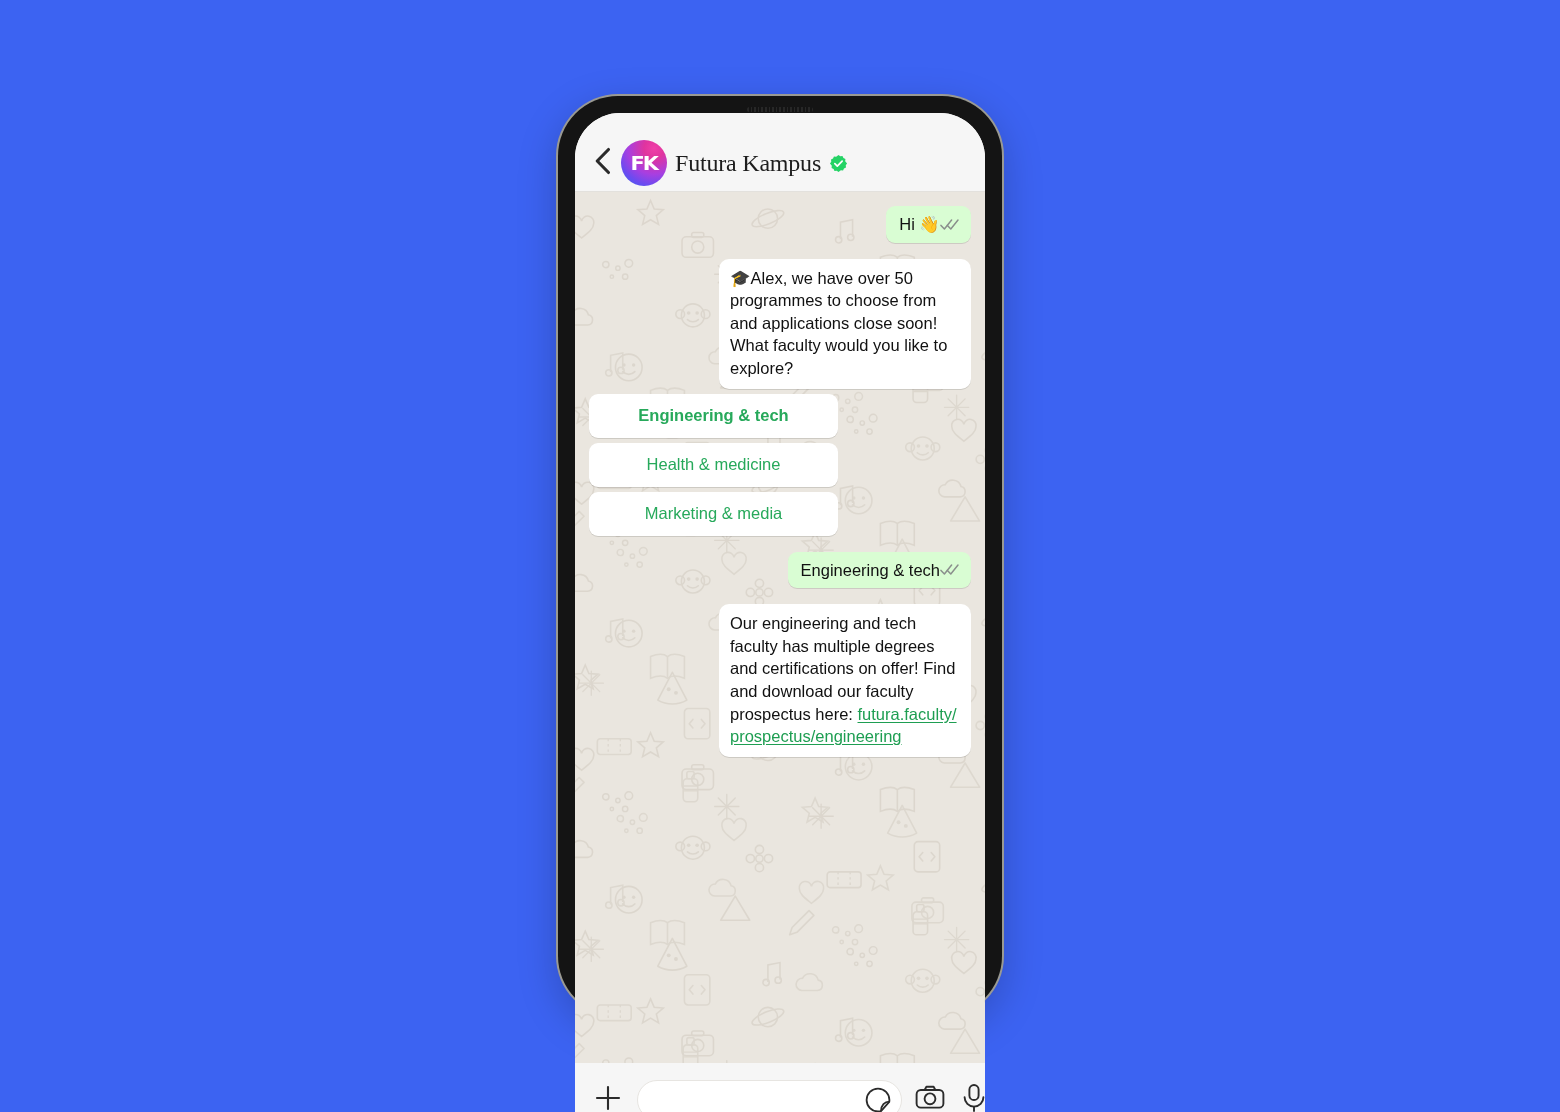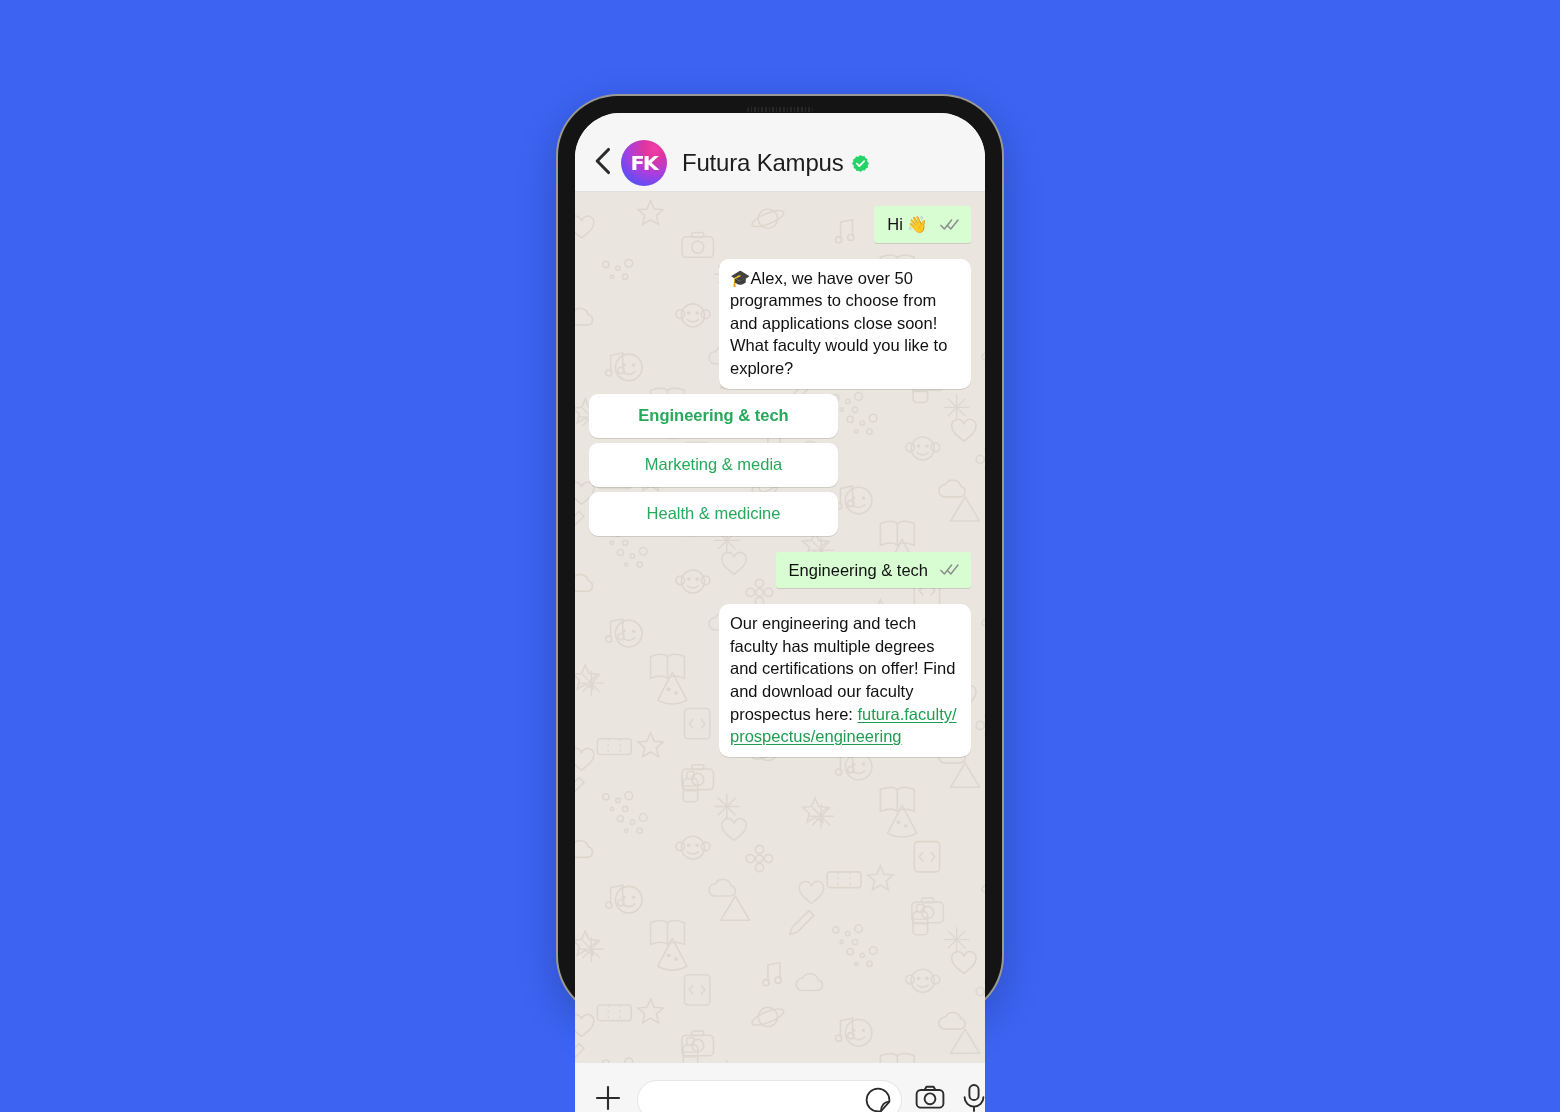--- a/index.html
+++ b/index.html
@@ -94,23 +94,24 @@
     font-size: 20px;
     color: #ffffff;
     letter-spacing: -2px;
     line-height: 1;
     transform: scaleX(1.04);
   }
 
   .chat-title-wrap {
     display: flex;
     align-items: center;
-    margin-left: 15px;
+    margin-left: 8px;
     gap: 8px;
     min-width: 0;
+    font-family: Liberation Serif, serif;
   }
   .chat-title {
     font-size: 24px;
     color: #1d1d1d;
     font-weight: 400;
     letter-spacing: -0.2px;
     white-space: nowrap;
   }
   .verified-badge { flex: 0 0 auto; display: flex; }
 
@@ -152,23 +153,23 @@
     position: relative;
     box-shadow: 0 1px 0.6px rgba(0,0,0,0.12);
     word-wrap: break-word;
   }
   .bubble.out { background: #D9FDD3; }
   .bubble.in  { background: #FFFFFF; }
 
   .bubble.pill {
     display: inline-flex;
     align-items: center;
-    gap: 12px;
+    gap: 0;
     padding: 7px 11px 7px 13px;
-    border-radius: 3px;
+    border-radius: 9px;
     max-width: 260px;
   }
   .bubble-text { white-space: nowrap; }
   .ticks { flex: 0 0 auto; display: flex; align-items: flex-end; }
 
   .para { margin: 0; }
   .para + .para { }
 
   .chat-link {
     color: #1E9E52;
@@ -440,24 +441,24 @@
             <p class="para">🎓Alex, we have over 50 programmes to choose from and applications close soon!</p>
             <p class="para">What faculty would you like to explore?</p>
           </div>
         </div>
 
         <div class="qr-stack">
           <div class="qr-btn bold">
             <span>Engineering &amp; tech</span>
           </div>
           <div class="qr-btn">
+            <span>Health &amp; medicine</span>
+          </div>
+          <div class="qr-btn">
             <span>Marketing &amp; media</span>
-          </div>
-          <div class="qr-btn">
-            <span>Health &amp; medicine</span>
           </div>
         </div>
 
         <div class="gap-md"></div>
 
         <div class="row out">
           <div class="bubble out pill">
             <span class="bubble-text">Engineering &amp; tech</span>
             <span class="ticks">
               <svg width="20" height="13" viewBox="0 0 20 13" fill="none" aria-hidden="true">

